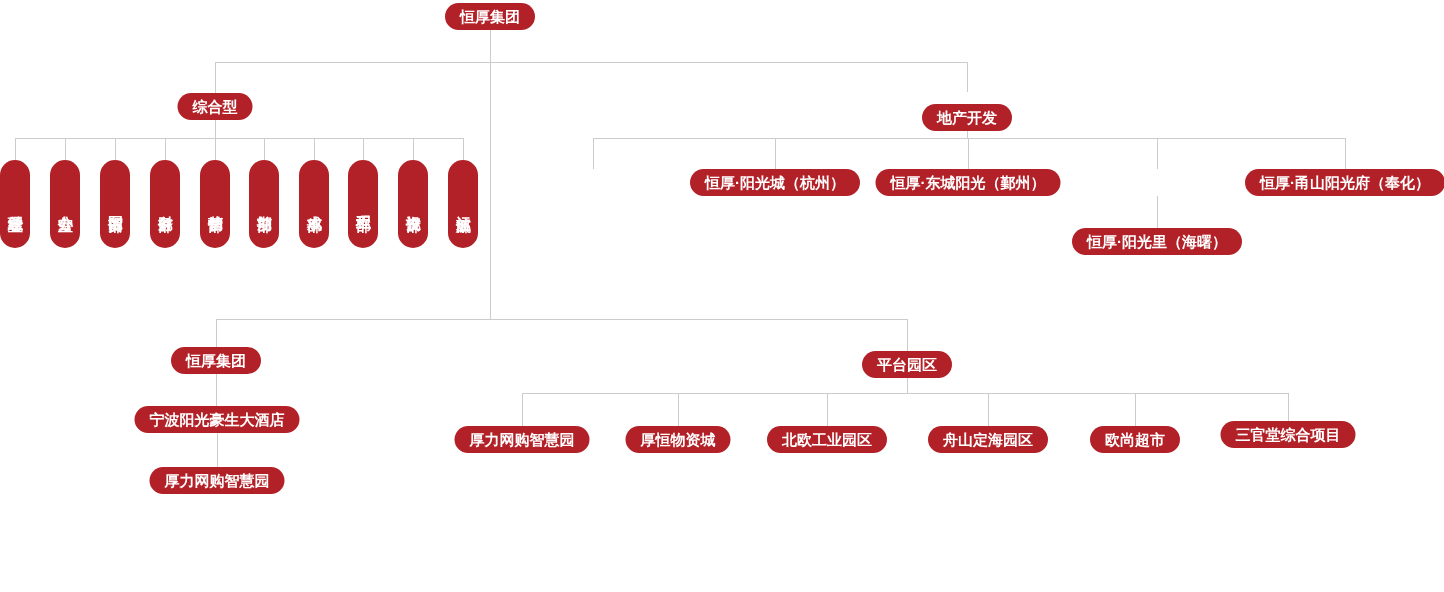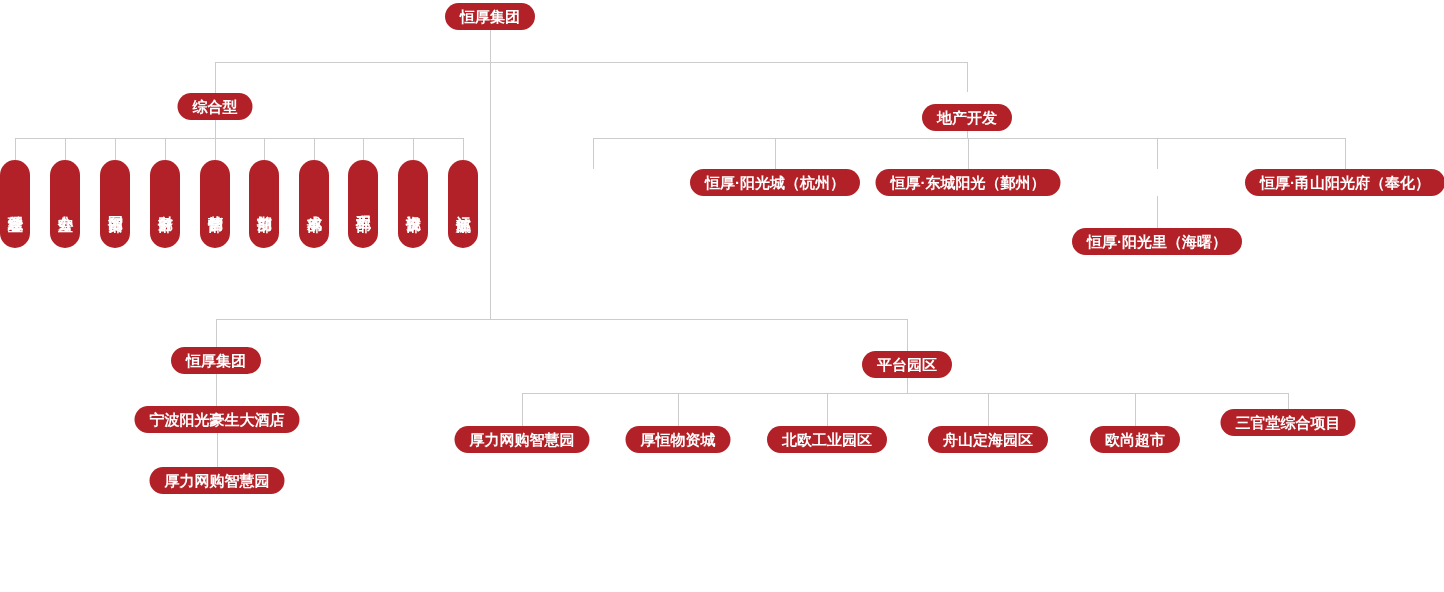--- a/index.html
+++ b/index.html
@@ -102,15 +102,15 @@
   <div class="node" style="left:216px;top:347px">恒厚集团</div>
   <div class="node" style="left:217px;top:406px">宁波阳光豪生大酒店</div>
   <div class="node" style="left:217px;top:467px">厚力网购智慧园</div>
 
   <div class="node" style="left:907px;top:351px">平台园区</div>
   <div class="node" style="left:522px;top:426px">厚力网购智慧园</div>
   <div class="node" style="left:678px;top:426px">厚恒物资城</div>
   <div class="node" style="left:827px;top:426px">北欧工业园区</div>
   <div class="node" style="left:988px;top:426px">舟山定海园区</div>
   <div class="node" style="left:1135px;top:426px">欧尚超市</div>
-  <div class="node" style="left:1288px;top:409px">三官堂综合项目</div>
+  <div class="node" style="left:1288px;top:421px">三官堂综合项目</div>
 
 </div>
 
 </body></html>

